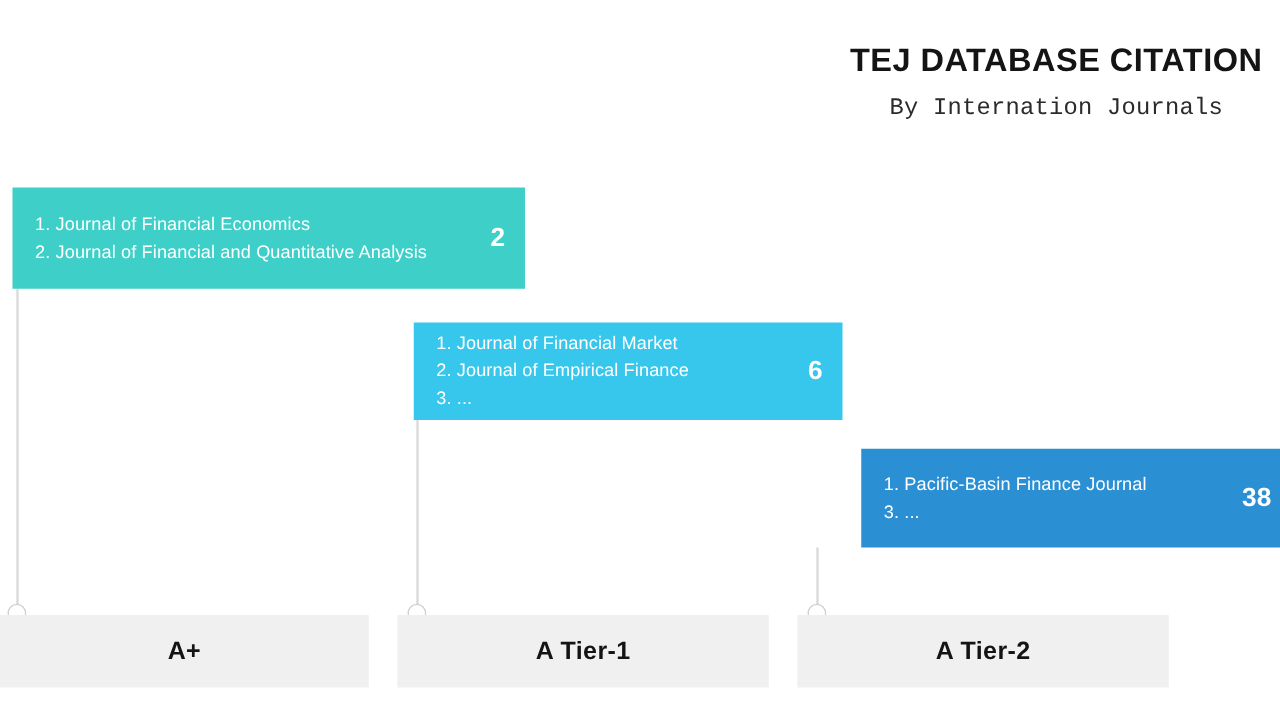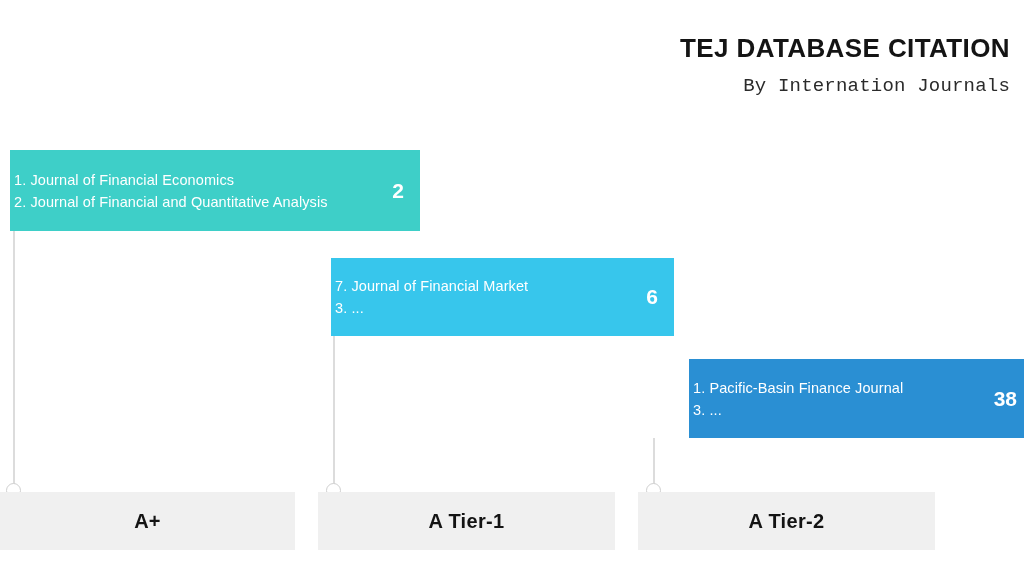--- a/index.html
+++ b/index.html
@@ -17,21 +17,21 @@
     width: 1024px;
     height: 576px;
     background: #ffffff;
   }
 
   
   .header {
     position: absolute;
     right: 14px;
     top: 34px;
-    text-align: right;
+    text-align: center;
   }
   .header-title {
     font-size: 26px;
     font-weight: bold;
     letter-spacing: 0.4px;
     color: #141414;
     line-height: 1.1;
     white-space: nowrap;
   }
   .header-subtitle {
@@ -57,21 +57,21 @@
     border-radius: 50%;
     background: #ffffff;
     border: 1.6px solid #cfcfcf;
   }
 
   
   .card {
     position: absolute;
     display: flex;
     align-items: center;
-    padding: 12px 16px 12px 4px;
+    padding: 12px 16px 12px 18px;
     color: #ffffff;
   }
   .card-list {
     flex: 1 1 auto;
     list-style: none;
   }
   .card-list li {
     font-size: 14.5px;
     line-height: 22px;
     letter-spacing: 0.1px;
@@ -141,21 +141,22 @@
   <div class="card" id="card-0">
     <ul class="card-list">
       <li>1. Journal of Financial Economics</li>
       <li>2. Journal of Financial and Quantitative Analysis</li>
     </ul>
     <div class="card-count">2</div>
   </div>
 
   <div class="card" id="card-1">
     <ul class="card-list">
-      <li>7. Journal of Financial Market</li>
+      <li>1. Journal of Financial Market</li>
+      <li>2. Journal of Empirical Finance</li>
       <li>3. ...</li>
     </ul>
     <div class="card-count">6</div>
   </div>
 
   <div class="card" id="card-2">
     <ul class="card-list">
       <li>1. Pacific-Basin Finance Journal</li>
       <li>3. ...</li>
     </ul>

